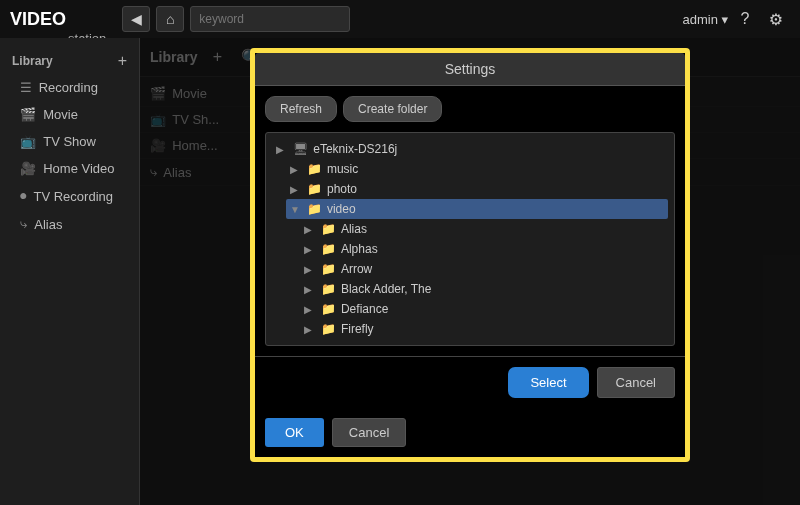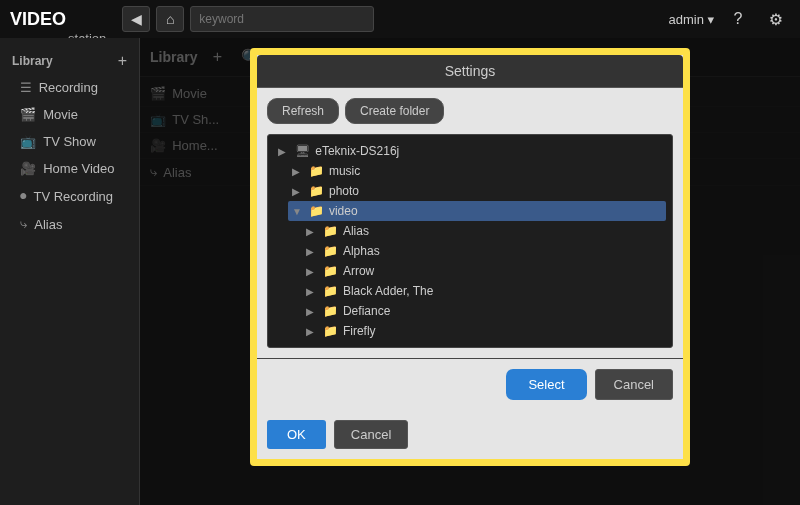--- a/index.html
+++ b/index.html
@@ -50,30 +50,30 @@
       align-items: center;
       justify-content: center;
       border-radius: 3px;
       font-size: 14px;
     }
     .search-box {
       background: #2a2a2a;
       border: 1px solid #444;
       border-radius: 3px;
       height: 26px;
-      width: 184px;
+      width: 160px;
       color: #aaa;
       padding: 0 8px;
       font-size: 12px;
     }
     .topbar-right {
       margin-left: auto;
       display: flex;
       align-items: center;
-      gap: 10px;
+      gap: 3px;
     }
     .admin-btn {
       color: #ccc;
       background: none;
       border: none;
       cursor: pointer;
       font-size: 13px;
     }
     .icon-btn {
       background: none;
@@ -178,22 +178,22 @@
       background: rgba(0,0,0,0.6);
       display: flex;
       align-items: flex-start;
       justify-content: center;
       padding-top: 10px;
       z-index: 100;
     }
 
     
     .settings-modal {
-      background: #e5e5e5;
-      border: 7px solid #fde047;
+      background: #000000;
+      border: 5px solid #fde047;
       border-radius: 4px;
       width: 440px;
       min-height: 380px;
     }
     .settings-modal-title {
       background: #333;
       color: #ccc;
       text-align: center;
       padding: 8px;
       font-size: 14px;

